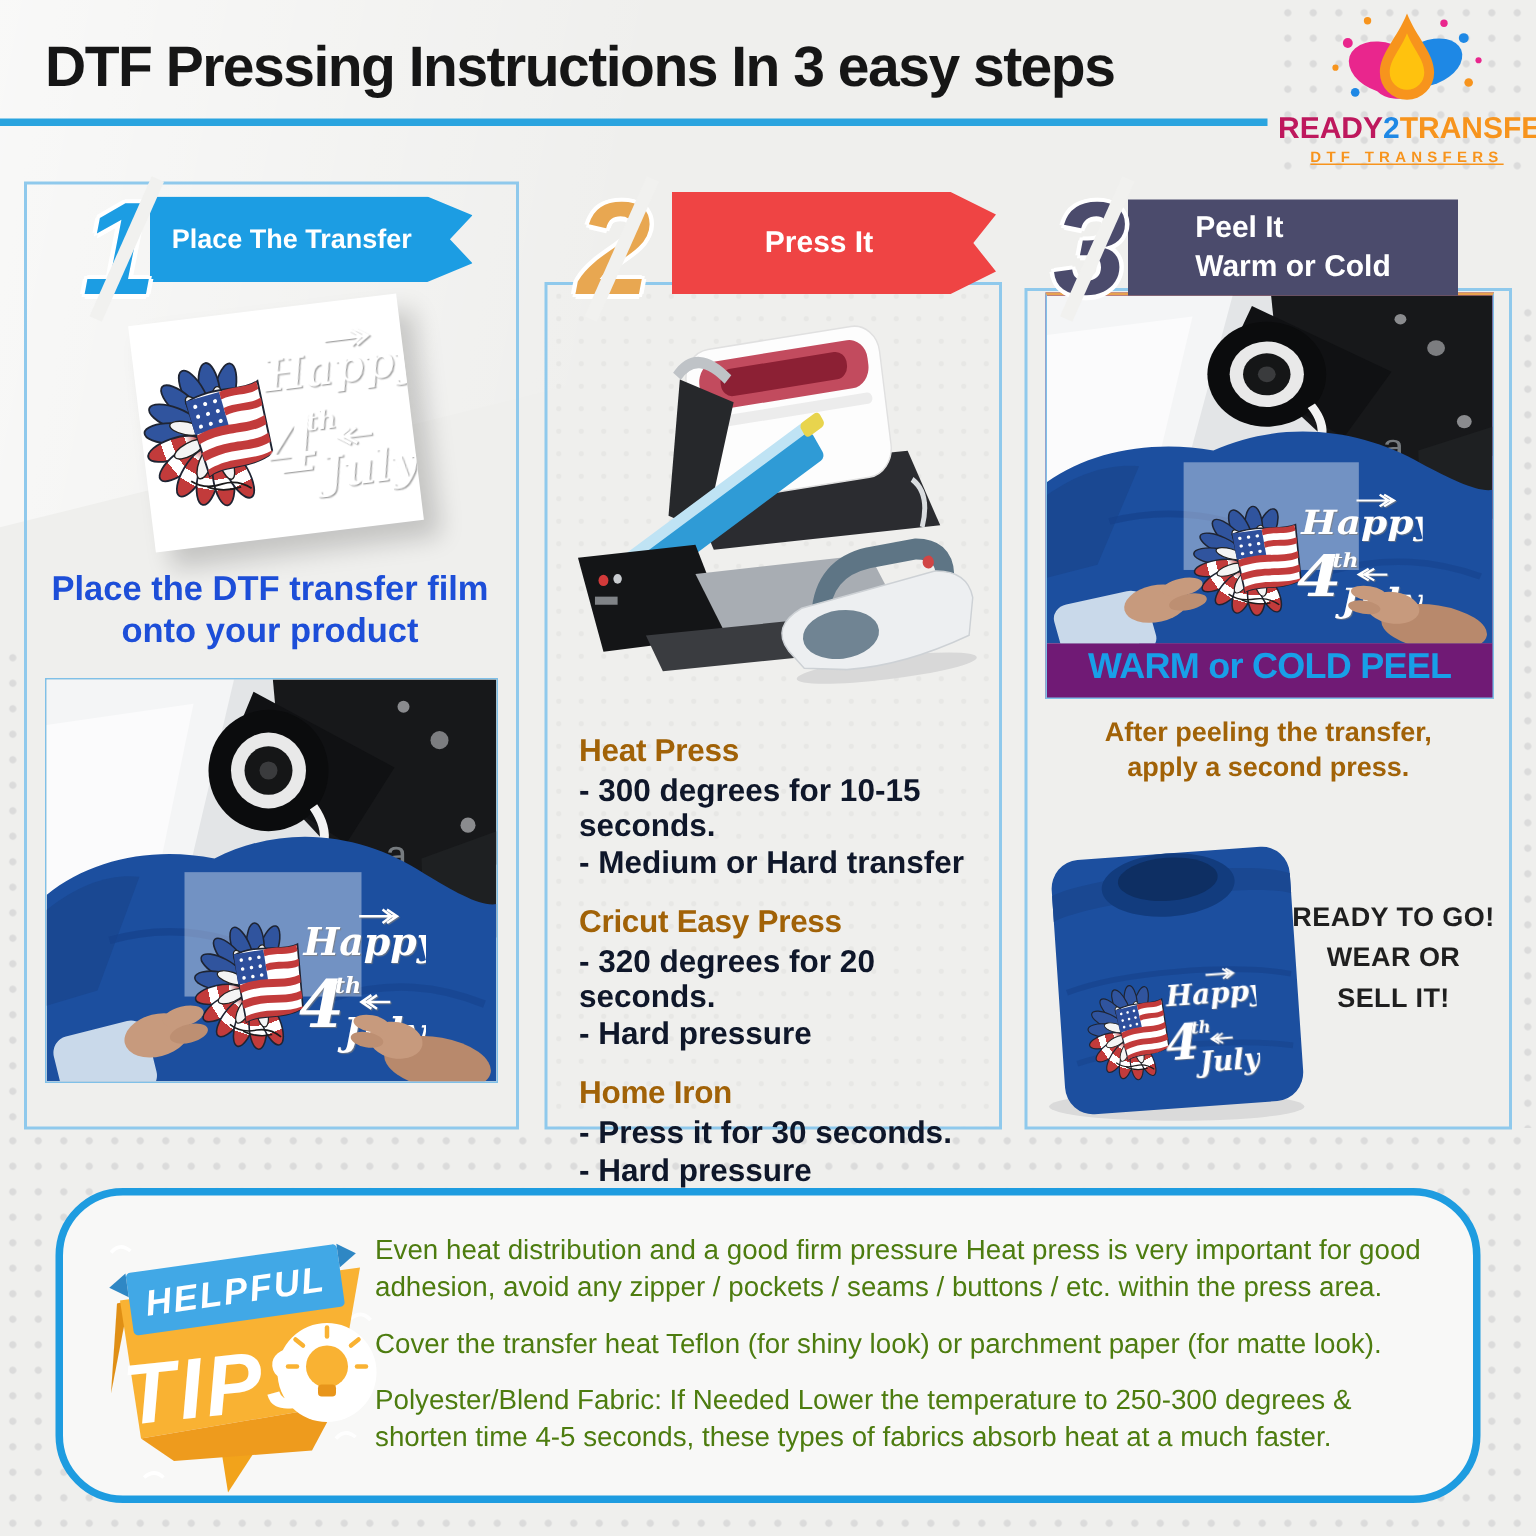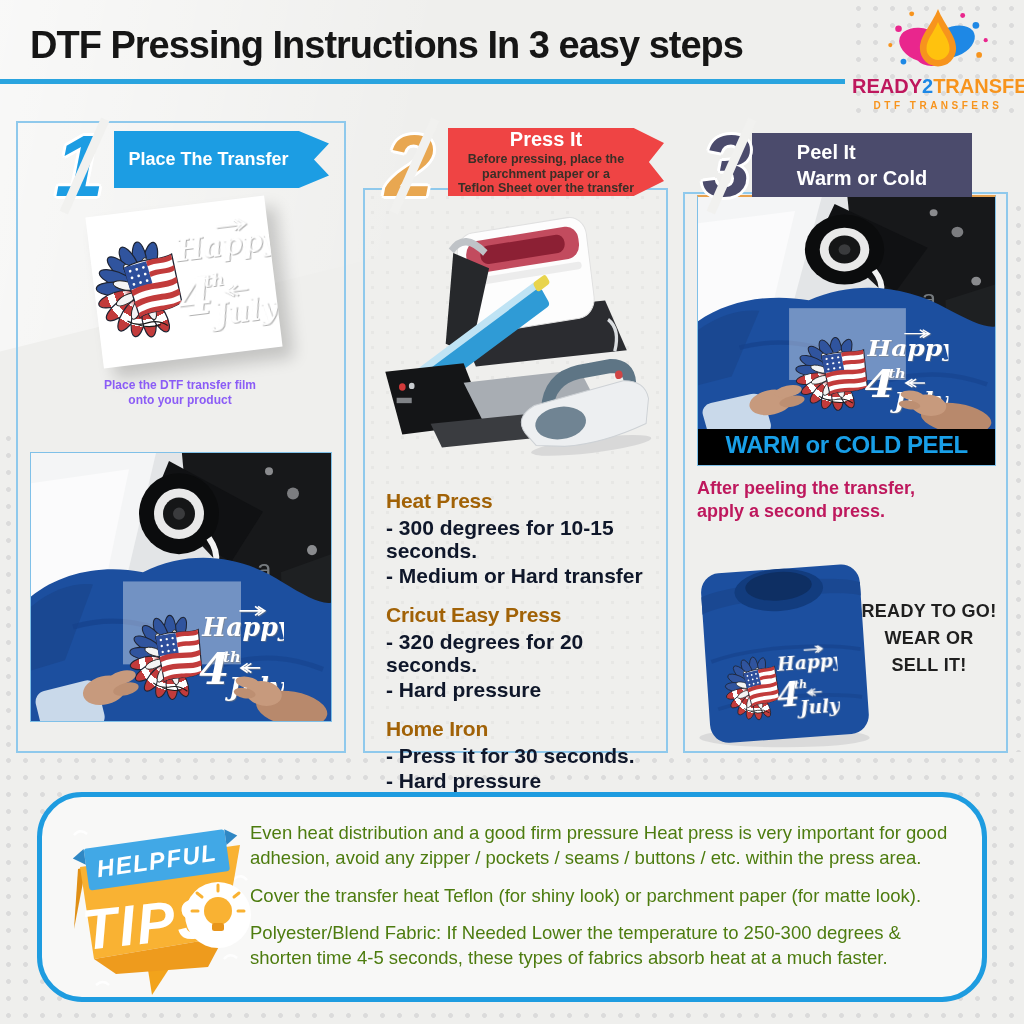--- a/index.html
+++ b/index.html
@@ -23,21 +23,21 @@
     font-size:38px; font-weight:bold; letter-spacing:-1px; color:#161616;
   }
   .title-underline{
     position:absolute; left:0; top:79px; width:845px; height:5px;
     background:#2AA4DF; z-index:2;
   }
   .logo{position:absolute; left:852px; top:4px; width:172px; z-index:2; text-align:center;}
   .logo svg{display:block; margin:0 auto;}
   .logo-line{font-size:20px; font-weight:bold; letter-spacing:0px; line-height:1; margin-top:-2px;}
   .logo-ready{color:#be185d;} .logo-2{color:#1E88E5;} .logo-transfer{color:#F7941D;}
-  .logo-tagline{font-size:10px; font-weight:bold; letter-spacing:3.5px; color:#F7941D; margin-top:4px;}
+  .logo-tagline{font-size:10px; font-weight:bold; letter-spacing:3.5px; color:#F7941D; margin-top:4px;text-decoration:underline;}
   
   .colbox{position:absolute; border:2px solid #8FC9EC; z-index:1; box-sizing:border-box;}
   .col1{left:16px; top:121px; width:330px; height:632px;}
   .col2{left:363px; top:188px; width:305px; height:565px;
         background-image:radial-gradient(circle,#E7E7E5 1.5px, rgba(0,0,0,0) 2px);
         background-size:15px 15px;}
   .col3{left:683px; top:192px; width:325px; height:561px;}
   
   .stepnum{
     position:absolute; z-index:4; font-style:italic; font-weight:bold;
@@ -52,62 +52,62 @@
   .num1{left:55px; top:122px; color:#1C9DE3;}
   .num2{left:385px; top:122px; color:#E8A751;}
   .num3{left:702px; top:122px; color:#4B4B6C;}
   
   .ribbon{
     position:absolute; z-index:3; color:#fff; font-weight:bold;
     display:flex; flex-direction:column; justify-content:center; align-items:center;
     clip-path:polygon(0 0,86% 0,100% 22%,93% 50%,100% 78%,86% 100%,0 100%);
     box-sizing:border-box; text-align:center;
   }
-  .ribbon1{left:114px; top:131px; width:215px; height:57px; background:#1C9DE3; font-size:18px;}
+  .ribbon1{left:100px; top:131px; width:215px; height:57px; background:#1C9DE3; font-size:18px;}
   .ribbon1 span{padding-right:26px;}
   .ribbon2{left:448px; top:128px; width:216px; height:68px; background:#ef4444; padding-right:20px;}
   .ribbon2 .rtitle{font-size:20px; line-height:1.1;}
   .ribbon2 .rsub{font-size:12.5px; line-height:1.18; color:#3A2F27; white-space:pre-line; margin-top:2px;}
   .banner3{
     position:absolute; left:752px; top:133px; width:220px; height:64px; background:#4B4B6C;
     z-index:3; color:#fff; font-weight:bold; font-size:20px; line-height:1.3;
     display:flex; align-items:center; justify-content:center; text-align:left; white-space:pre-line;
   }
   
   .film{
     position:absolute; left:94px; top:206px; width:180px; height:152px;
     background:#fff; transform:rotate(-7deg); z-index:2;
     box-shadow:10px 12px 16px rgba(0,0,0,0.18);
   }
   .caption1{
     position:absolute; left:30px; top:378px; width:300px; z-index:2;
-    text-align:center; font-weight:bold; font-size:12px; line-height:1.22;
-    color:#8b5cf6; white-space:pre-line;
+    text-align:center; font-weight:bold; font-size:23px; line-height:1.22;
+    color:#1d4ed8; white-space:pre-line;
   }
   .photo{position:absolute; z-index:2; border:1px solid #7FC0E8; box-sizing:content-box;}
   .photo1{left:30px; top:452px; width:300px; height:268px;}
   
   .devices{position:absolute; left:374px; top:212px; width:283px; height:270px; z-index:2;}
   .specs{position:absolute; left:386px; top:488px; width:270px; z-index:2;}
   .specs h3{margin:0; font-size:21px; line-height:26px; color:#a16207; letter-spacing:-0.2px;}
   .specs .grp{margin-bottom:15px;}
   .specs p{margin:2px 0 0 0; font-size:21px; line-height:23px; font-weight:bold; color:#0f172a;}
   
   .frame3{
     position:absolute; left:697px; top:195px; width:297px; height:268px;
-    border:1px solid #7FC0E8; border-top:2px solid #E8A24F; background:#000000; z-index:2;
+    border:1px solid #7FC0E8; border-top:2px solid #E8A24F; background:#701a75; z-index:2;
   }
   .photo3{position:absolute; left:0; top:0; width:297px; height:232px;}
   .peel-label{
     position:absolute; left:0; top:234px; width:297px; text-align:center;
     font-size:24px; font-weight:bold; letter-spacing:-0.5px; color:#189FE8;
   }
   .after-text{
     position:absolute; left:697px; top:477px; width:297px; z-index:2;
-    text-align:left; font-size:18px; font-weight:bold; color:#be185d;
+    text-align:center; font-size:18px; font-weight:bold; color:#a16207;
     line-height:1.25; white-space:pre-line;
   }
   .folded{position:absolute; left:692px; top:542px; width:185px; height:210px; z-index:2;}
   .ready-text{
     position:absolute; left:853px; top:598px; width:152px; z-index:2;
     text-align:center; font-size:18px; font-weight:bold; color:#1F1F1F;
     line-height:1.5; white-space:pre-line; letter-spacing:0.3px;
   }
   
   .tipsbox{
@@ -373,23 +373,20 @@
 
   <div class="stepnum num1"><span>1</span><span class="slash"></span></div>
   <div class="stepnum num2"><span>2</span><span class="slash"></span></div>
   <div class="stepnum num3"><span>3</span><span class="slash"></span></div>
 
   <div class="ribbon ribbon1">
     <span>Place The Transfer</span>
   </div>
   <div class="ribbon ribbon2">
     <div class="rtitle">Press It</div>
-    <div class="rsub">Before pressing, place the
-parchment paper or a
-Teflon Sheet over the transfer</div>
   </div>
   <div class="banner3">Peel It
 Warm or Cold</div>
 
   <div class="film">
     <svg width="100%" height="100%" viewBox="0 0 210 150">
         <use href="#design"></use>
       </svg>
   </div>
   <div class="caption1">Place the DTF transfer film

